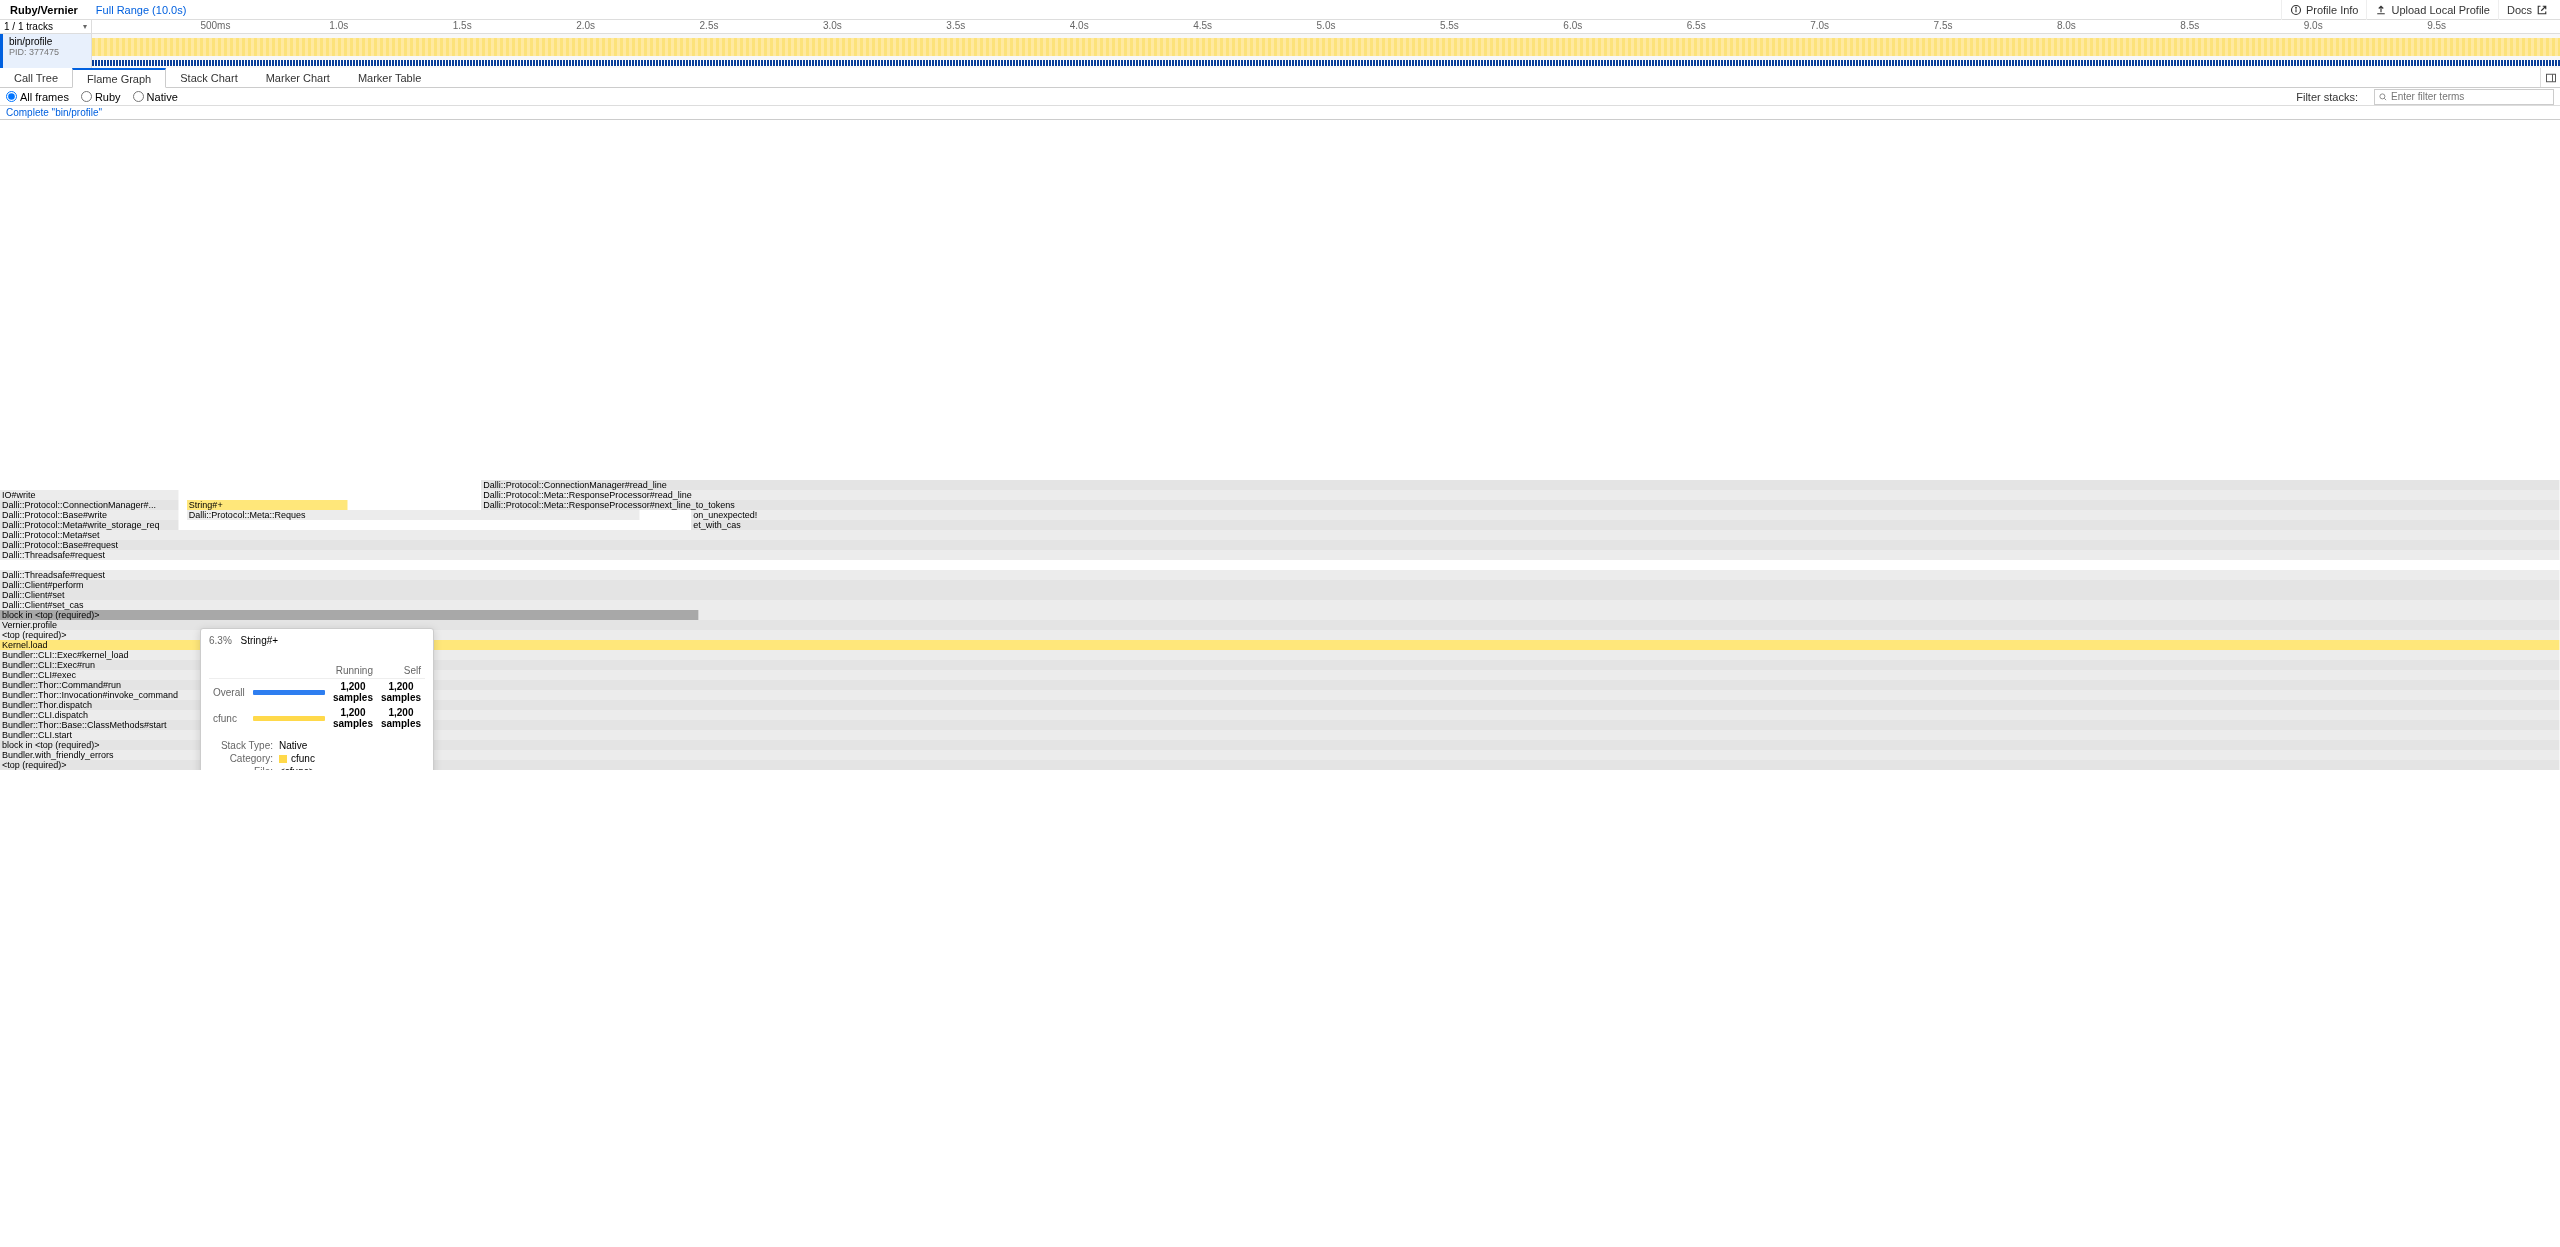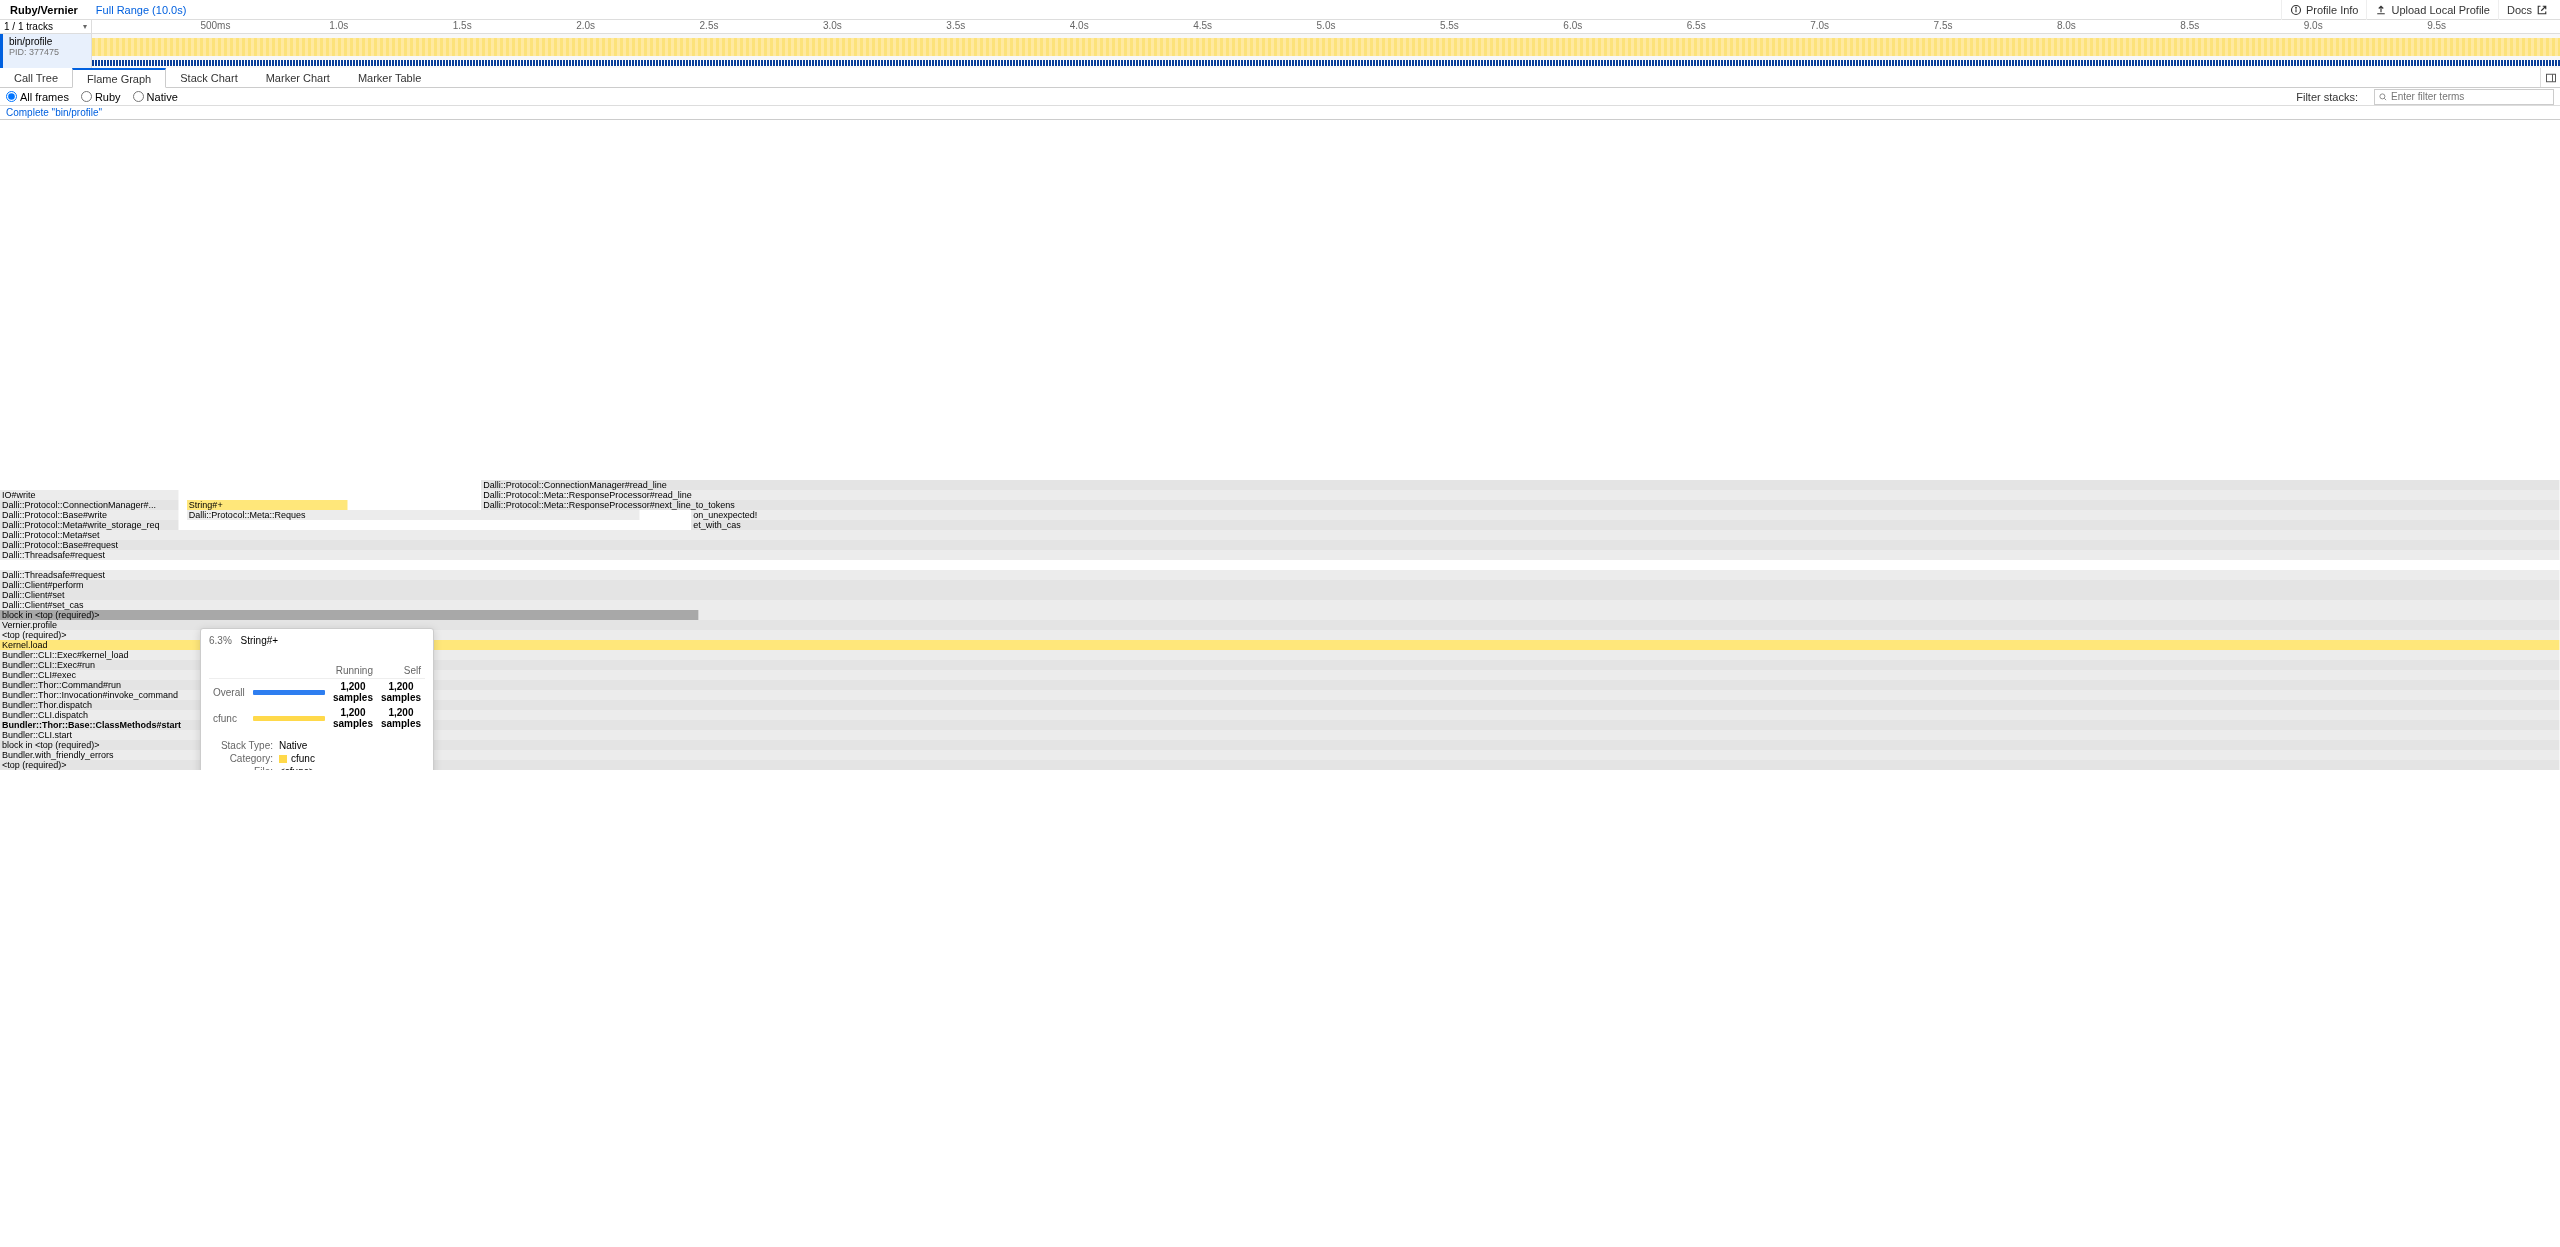--- a/index.html
+++ b/index.html
@@ -293,21 +293,21 @@
       <div class="flame-row">
         <div class="frame c-gray1" style="width: 100%;">Bundler::Thor::Invocation#invoke_command</div>
       </div>
       <div class="flame-row">
         <div class="frame c-gray2" style="width: 100%;">Bundler::Thor.dispatch</div>
       </div>
       <div class="flame-row">
         <div class="frame c-gray1" style="width: 100%;">Bundler::CLI.dispatch</div>
       </div>
       <div class="flame-row">
-        <div class="frame c-gray2" style="width: 100%; font-weight: bold;">Bundler::Thor::Base::ClassMethods#start</div>
+        <div class="frame c-gray2" style="width: 100%;">Bundler::Thor::Base::ClassMethods#start</div>
       </div>
       <div class="flame-row">
         <div class="frame c-gray1" style="width: 100%;">Bundler::CLI.start</div>
       </div>
       <div class="flame-row">
         <div class="frame c-gray2" style="width: 100%;">block in &lt;top (required)&gt;</div>
       </div>
       <div class="flame-row">
         <div class="frame c-gray1" style="width: 100%;">Bundler.with_friendly_errors</div>
       </div>

